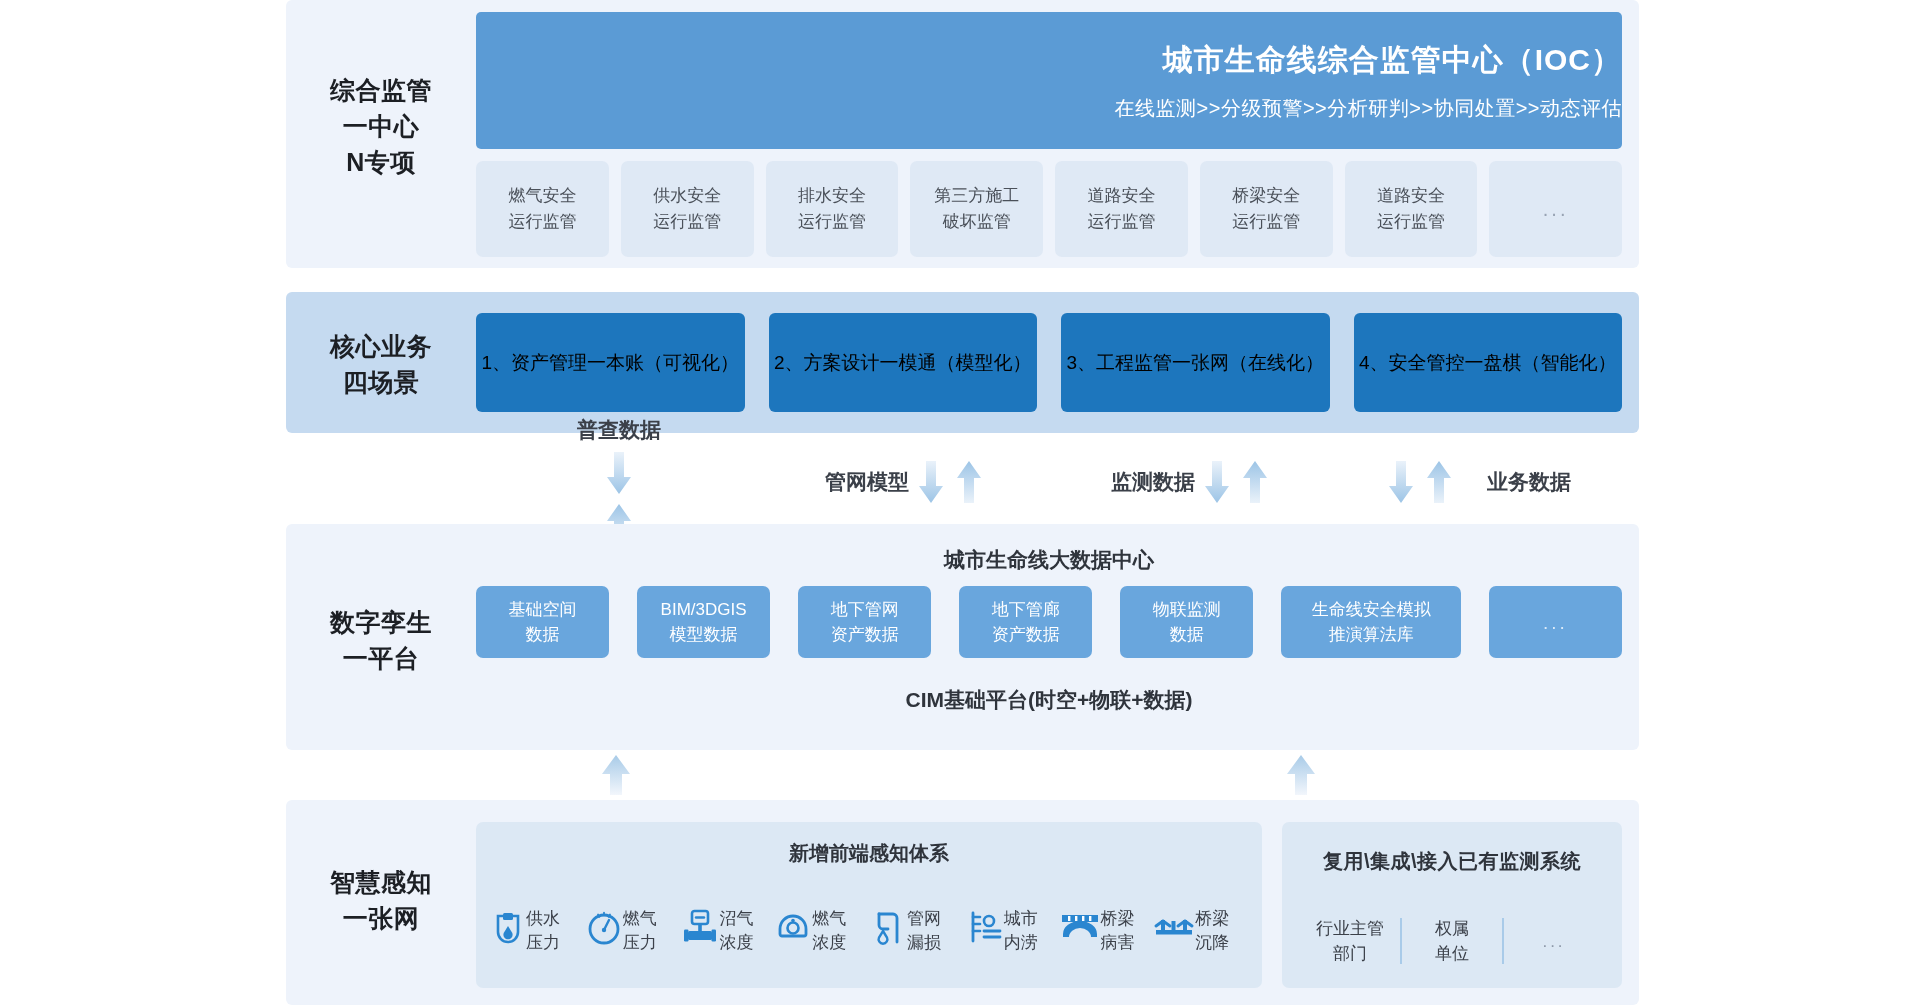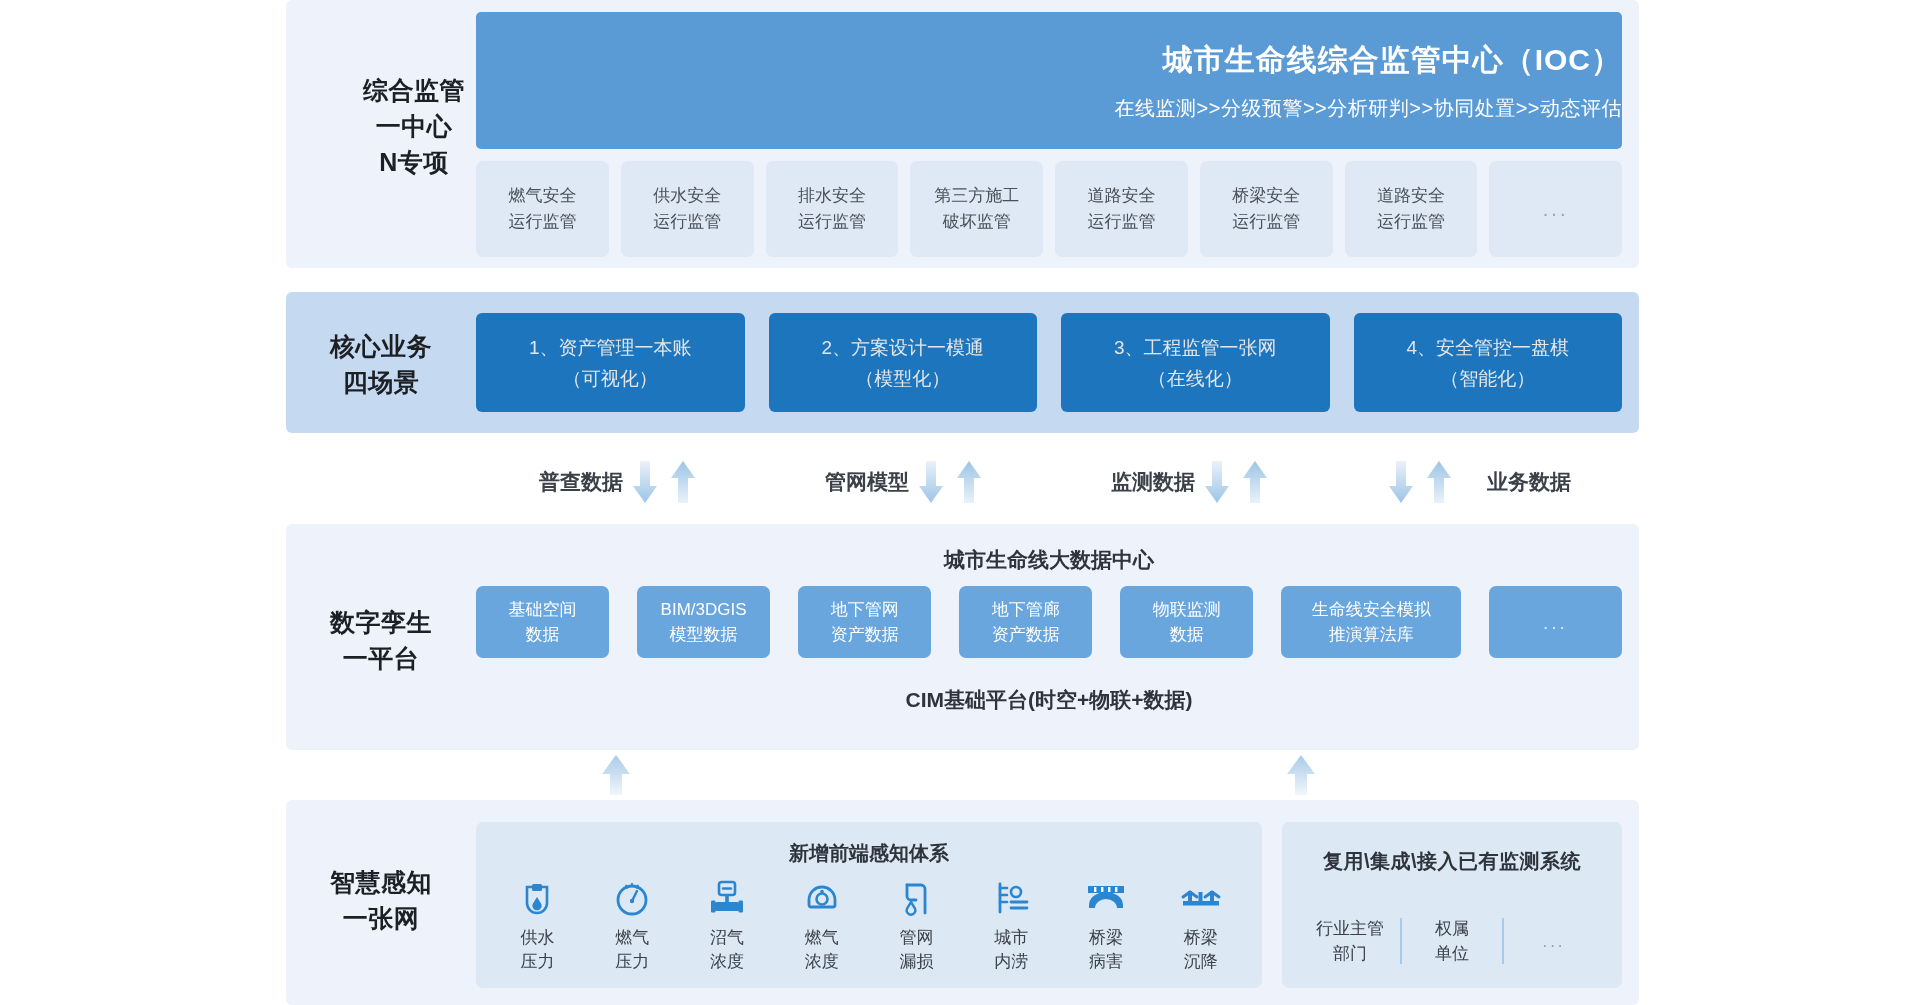--- a/index.html
+++ b/index.html
@@ -27,21 +27,21 @@
     font-weight:bold;
     font-size:25px;
     line-height:36px;
     color:#1c1f24;
     letter-spacing:.5px;
   }
   .band-label div{white-space:nowrap;}
 
   
   #sec1{left:286px;top:0px;width:1353px;height:268px;}
-  #sec1 .band-label{top:72px;padding-left:33px;}
+  #sec1 .band-label{top:72px;}
   .ioc-banner{
     position:absolute;left:190px;top:12px;width:1146px;height:137px;
     background:#5b9bd5;border-radius:5px;
     display:flex;flex-direction:column;align-items:flex-end;justify-content:center;
     color:#ffffff;
   }
   .ioc-title{font-size:30px;font-weight:bold;letter-spacing:1px;margin-bottom:14px;}
   .ioc-sub{font-size:20px;letter-spacing:.5px;}
   .spec-row{
     position:absolute;left:190px;top:161px;width:1146px;height:96px;
@@ -55,22 +55,22 @@
   .spec-card.more{color:#98a3b3;font-size:20px;letter-spacing:3px;}
 
   
   #sec2{left:286px;top:292px;width:1353px;height:141px;background:#c5daf0;padding-left:48px;}
   #sec2 .band-label{top:36px;}
   .scene-row{
     position:absolute;left:190px;top:21px;width:1146px;height:99px;
     display:flex;gap:24px;
   }
   .scene-card{
-    flex:1;background:#1d76bd;border-radius:6px;color:#e5e5e5;
-    display:flex;flex-direction:column;align-items:center;justify-content:center;
+    flex:1;background:#1d76bd;border-radius:6px;color:#000000;
+    display:flex;align-items:center;justify-content:center;
     font-size:19px;line-height:31px;text-align:center;
   }
 
   
   #arrowstrip{position:absolute;left:286px;top:440px;width:1353px;height:84px;}
   .arrow-cell{
     position:absolute;top:0;height:84px;
     display:flex;align-items:center;justify-content:center;gap:6px;
   }
   .arrow-label{font-size:21px;font-weight:bold;color:#3b4049;white-space:nowrap;}
@@ -112,21 +112,21 @@
   }
   .sense-title{
     position:absolute;left:0;top:18px;width:100%;text-align:center;
     font-size:20px;font-weight:bold;color:#2f343c;
   }
   .sensor-row{
     position:absolute;left:14px;top:56px;width:758px;height:100px;
     display:flex;
   }
   .sensor{
-    flex:1;display:flex;flex-direction:column;align-items:center;justify-content:flex-start;
+    flex:1;display:flex;align-items:center;justify-content:flex-start;
   }
   .sensor .ico{height:42px;display:flex;align-items:center;justify-content:center;}
   .sensor .nm{margin-top:6px;font-size:17px;line-height:24px;text-align:center;color:#3b4049;}
 
   .legacy-panel{
     position:absolute;left:996px;top:22px;width:340px;height:166px;
     background:#dce8f4;border-radius:7px;
   }
   .legacy-title{
     position:absolute;left:0;top:26px;width:100%;text-align:center;
@@ -213,21 +213,21 @@
         <span>（在线化）</span>
       </div>
       <div class="scene-card">
         <span>4、安全管控一盘棋</span>
         <span>（智能化）</span>
       </div>
     </div>
   </div>
 
   <div id="arrowstrip">
-    <div class="arrow-cell" style="left:190px;width:286px;">
+    <div class="arrow-cell" style="left:190px;width:286px;flex-direction:column;">
       <span class="arrow-label">普查数据</span>
       <span class="arr">
         <svg width="32" height="46" viewBox="0 0 32 46">
             <defs>
               <linearGradient id="gd1" x1="0" y1="0" x2="0" y2="1">
                 <stop offset="0" stop-color="#eaf2fa"></stop>
                 <stop offset="1" stop-color="#9cc4e6"></stop>
               </linearGradient>
             </defs>
             <path d="M11 2 h10 v25 h7 L16 44 L4 27 h7 z" fill="url(#gd1)"></path>

